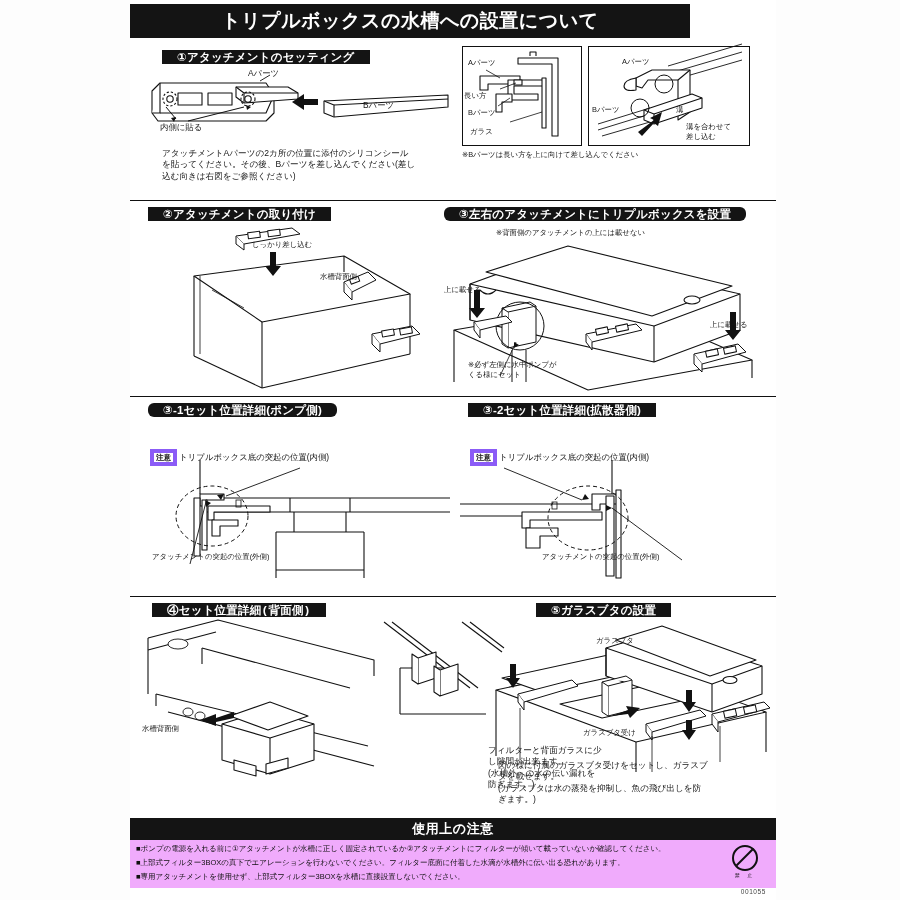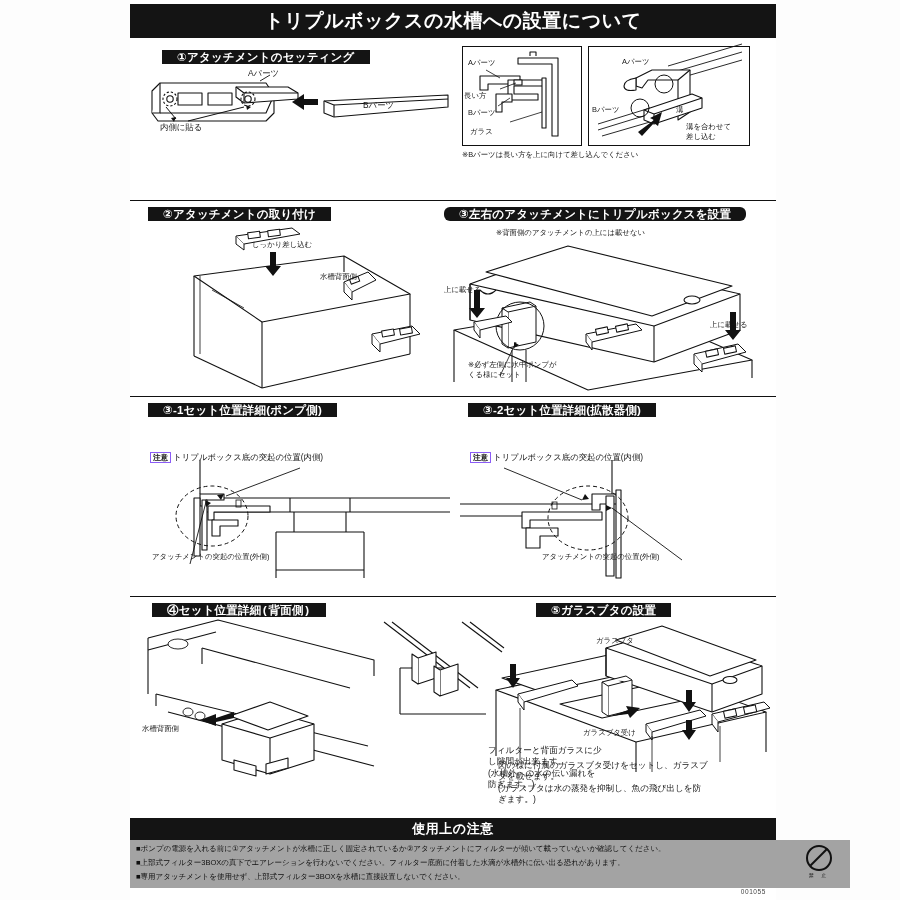--- a/index.html
+++ b/index.html
@@ -5,47 +5,47 @@
   html,body{margin:0;padding:0;background:#fff;}
   body{width:900px;height:900px;overflow:hidden;
        font-family:"Liberation Sans","DejaVu Sans",sans-serif;color:#111;}
   #page{position:relative;width:900px;height:900px;background:#fdfdfd;}
   #sheet{position:absolute;left:130px;top:0px;width:646px;height:900px;background:#fff;}
 
   
   .banner{position:absolute;background:#141414;color:#fff;display:flex;
           align-items:center;justify-content:center;font-weight:bold;
           letter-spacing:.5px;}
-  #main-title{left:0;top:4px;width:646px;height:34px;font-size:19px;font-family:Liberation Mono, monospace;}
+  #main-title{left:0;top:4px;width:560px;height:34px;font-size:19px;font-family:Liberation Mono, monospace;}
   #notice-title{left:0;top:818px;width:646px;height:22px;font-size:13px;}
 
   
   .sec-head{position:absolute;background:#141414;color:#fff;font-size:11.5px;
             font-weight:bold;display:flex;align-items:center;
             padding:0 15px;height:14px;white-space:nowrap;letter-spacing:.2px;}
 
   
   .txt{position:absolute;font-size:8.6px;line-height:1.32;color:#151515;
        white-space:pre-line;}
   .lbl{position:absolute;font-size:8.4px;color:#151515;white-space:nowrap;}
   .lbl-sm{position:absolute;font-size:7.4px;color:#151515;white-space:nowrap;}
-  .caution{display:inline-block;border:1px solid #8b5cf6;padding:0px 2px;
+  .caution{display:inline-block;border:4px solid #8b5cf6;padding:0px 2px;
            font-size:7.6px;font-weight:bold;margin-right:2px;line-height:1.25;}
 
   
   .art{position:absolute;}
   .art svg{display:block;overflow:visible;}
   .box{position:absolute;border:1.4px solid #111;background:#fff;}
 
   
   .rule{position:absolute;background:#111;height:1px;width:646px;left:0;}
 
   
-  #notice-body{position:absolute;left:0;top:840px;width:720px;height:48px;
-               background:#a3a3a3;}
+  #notice-body{position:absolute;left:0;top:840px;width:646px;height:48px;
+               background:#f0abfc;}
   .n-line{position:absolute;font-size:7.5px;color:#101010;white-space:nowrap;
           left:6px;}
   #prohibit{position:absolute;right:14px;top:5px;width:34px;text-align:center;}
   #prohibit .glyph{width:22px;height:22px;border:2px solid #111;border-radius:50%;
                    position:relative;margin:0 auto;}
   #prohibit .glyph:after{content:"";position:absolute;left:-1px;top:9px;width:24px;
                    height:2px;background:#111;transform:rotate(-45deg);}
   #prohibit .cap{font-size:5px;margin-top:1px;letter-spacing:3px;}
   #docnum{position:absolute;right:10px;top:888px;font-size:6.5px;color:#444;
           letter-spacing:.6px;}
@@ -96,20 +96,23 @@
       </g>
 
       <g stroke="#111" stroke-width=".9" fill="none">
         <path d="M112 8 L122 2"></path>
       </g>
     </svg>
   </div>
   <div class="lbl" style="left:118px;top:68px;">Aパーツ</div>
   <div class="lbl" style="left:233px;top:100px;">Bパーツ</div>
   <div class="lbl" style="left:30px;top:122px;">内側に貼る</div>
+  <div class="txt" style="left:32px;top:148px;width:290px;">アタッチメントAパーツの2カ所の位置に添付のシリコンシール
+を貼ってください。その後、Bパーツを差し込んでください(差し
+込む向きは右図をご参照ください)</div>
 
   <div class="box" style="left:332px;top:46px;width:118px;height:98px;"></div>
   <div class="art" style="left:336px;top:50px;">
     <svg width="110" height="92" viewBox="0 0 110 92">
       <g fill="#fff" stroke="#111" stroke-width="1.1" stroke-linejoin="round">
         <path d="M64 6 L64 2 L70 2 L70 6"></path>
         <path d="M52 8 L92 8 L92 86 L86 86 L86 14 L52 14 Z"></path>
         <path d="M14 26 L54 26 L54 34 L22 34 L22 40 L14 40 Z"></path>
         <path d="M42 30 L78 30 L78 36 L48 36 L48 44 L72 44 L72 50 L42 50 Z"></path>
         <path d="M30 44 L46 44 L46 52 L36 52 L36 62 L30 62 Z"></path>
@@ -270,21 +273,21 @@
           </g>
     </svg>
   </div>
   <div class="lbl-sm" style="left:314px;top:285px;">上に載せる</div>
   <div class="lbl-sm" style="left:580px;top:320px;">上に載せる</div>
   <div class="lbl-sm" style="left:338px;top:360px;white-space:pre-line;line-height:1.35;">※必ず左側に水中ポンプが
   くる様にセット</div>
 
   <div class="rule" style="top:396px;"></div>
 
-  <div class="sec-head" style="left:18px;top:403px;">③-1セット位置詳細(ポンプ側)</div>
+  <div class="sec-head" style="left:18px;top:403px;border-radius:6px;">③-1セット位置詳細(ポンプ側)</div>
   <div style="position:absolute;left:20px;top:446px;white-space:nowrap;">
     <span class="caution">注意</span><span style="font-size:8.4px;">トリプルボックス底の突起の位置(内側)</span>
   </div>
   <div class="art" style="left:20px;top:460px;">
     <svg width="300" height="118" viewBox="0 0 300 118">
       <g fill="none" stroke="#111" stroke-width="1.1">
         <path d="M50 0 L50 34"></path>
         <path d="M56 38 L300 38"></path>
             <path d="M56 52 L300 52"></path>
         <path d="M140 38 L140 52"></path>

